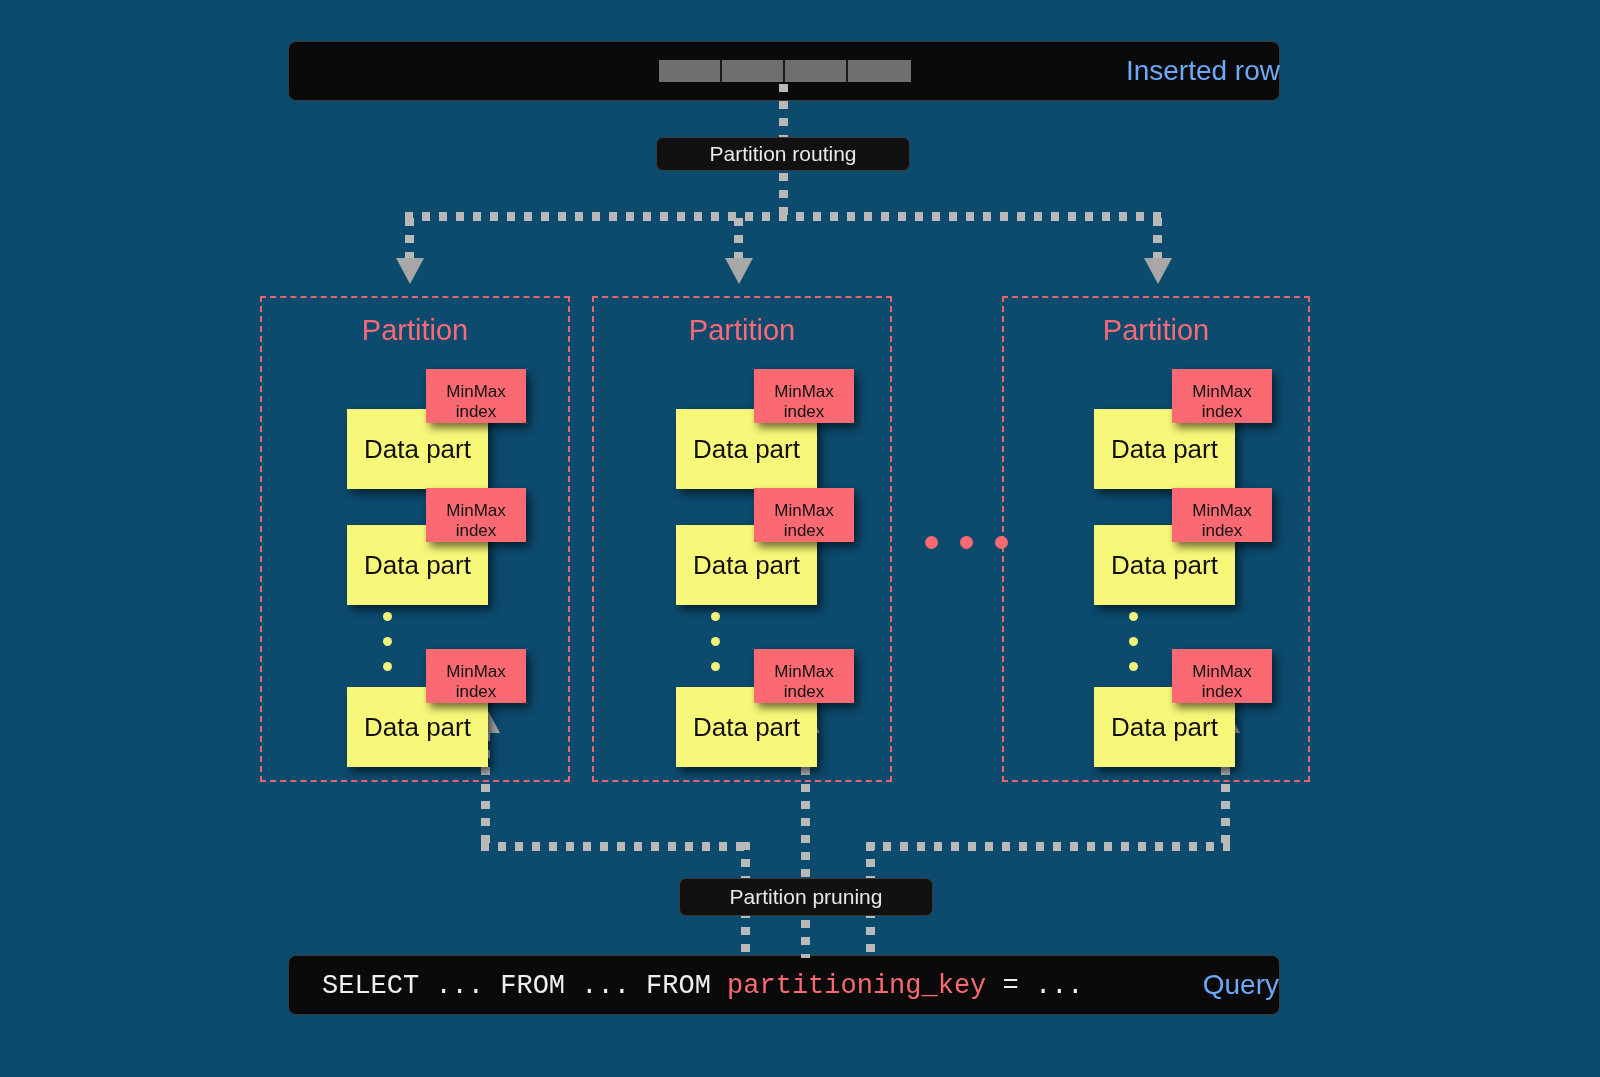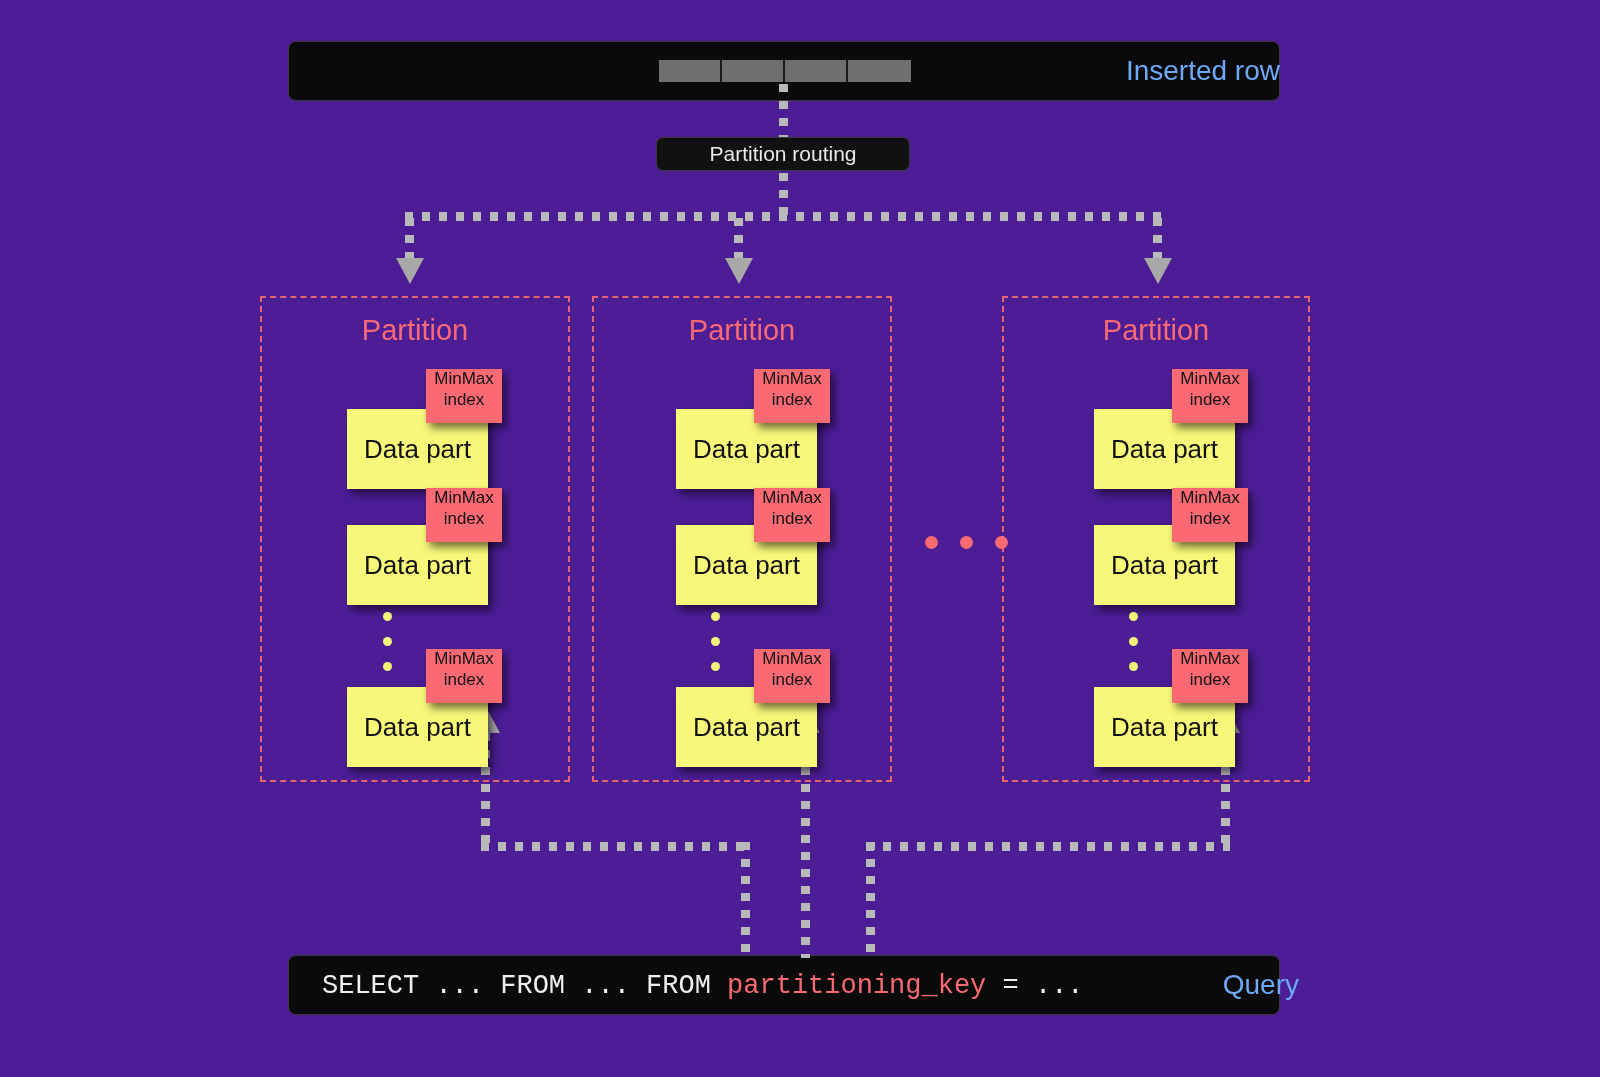--- a/index.html
+++ b/index.html
@@ -7,21 +7,21 @@
     padding: 0;
     background: #1e1e1e;
   }
   body {
     font-family: "Liberation Sans", sans-serif;
   }
   #stage {
     position: relative;
     width: 1600px;
     height: 1077px;
-    background: #4c1d95;
+    background: #0c4a6e;
     overflow: hidden;
   }
 
   
   .bar {
     position: absolute;
     background: #0a0a0a;
     border: 1px solid #3a3a3a;
     border-radius: 8px;
     box-sizing: border-box;
@@ -122,29 +122,29 @@
     font-size: 26px;
     display: flex;
     align-items: center;
     justify-content: center;
     box-shadow: 4px 5px 8px rgba(0,0,0,0.55);
     z-index: 5;
     margin-left: 32px;
   }
   .minmax {
     position: absolute;
-    width: 76px;
+    width: 100px;
     height: 54px;
     background: #fb6a72;
     color: #111111;
     font-size: 17px;
     line-height: 1.22;
     text-align: center;
     display: flex;
-    align-items: flex-start;
+    align-items: flex-end;
     justify-content: center;
     box-shadow: 4px 5px 8px rgba(0,0,0,0.55);
     z-index: 7;
   }
 
   
   .vdots {
     position: absolute;
     z-index: 5;
   }
@@ -318,20 +318,21 @@
   </div>
   <div class="datapart" style="left:1062px; top:687px;">
     <span>Data part</span>
   </div>
 
   <div class="arrow-up" style="left:1212px; top:707px;"></div>
   <div class="dotv" style="left:1221px; top:733px; height:113px;"></div>
   <div class="doth" style="left:866px; top:842px; width:364px;"></div>
   <div class="dotv" style="left:866px; top:842px; height:116px;"></div>
 
+  <div class="pill" style="left:679px; top:878px; width:254px; height:38px;">Partition pruning</div>
 
   <div class="bar" style="left:288px; top:955px; width:992px; height:60px;"></div>
 
   <div class="query-text" style="left:322px; top:971px;"><span>SELECT ... FROM ... FROM </span><span class="kw">partitioning_key</span><span> = ...</span></div>
 
-  <div class="bar-label" style="right:301px; top:971px;">Query</div>
+  <div class="bar-label" style="right:321px; top:971px;">Query</div>
 
 </div>
 
 </body></html>

